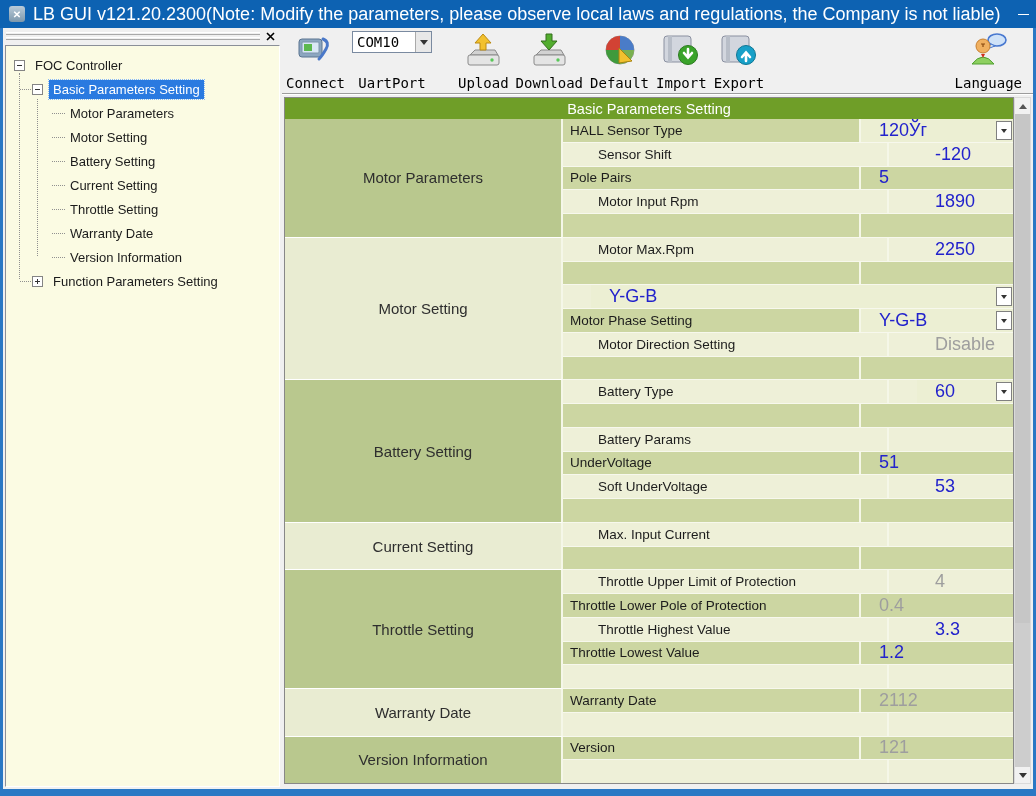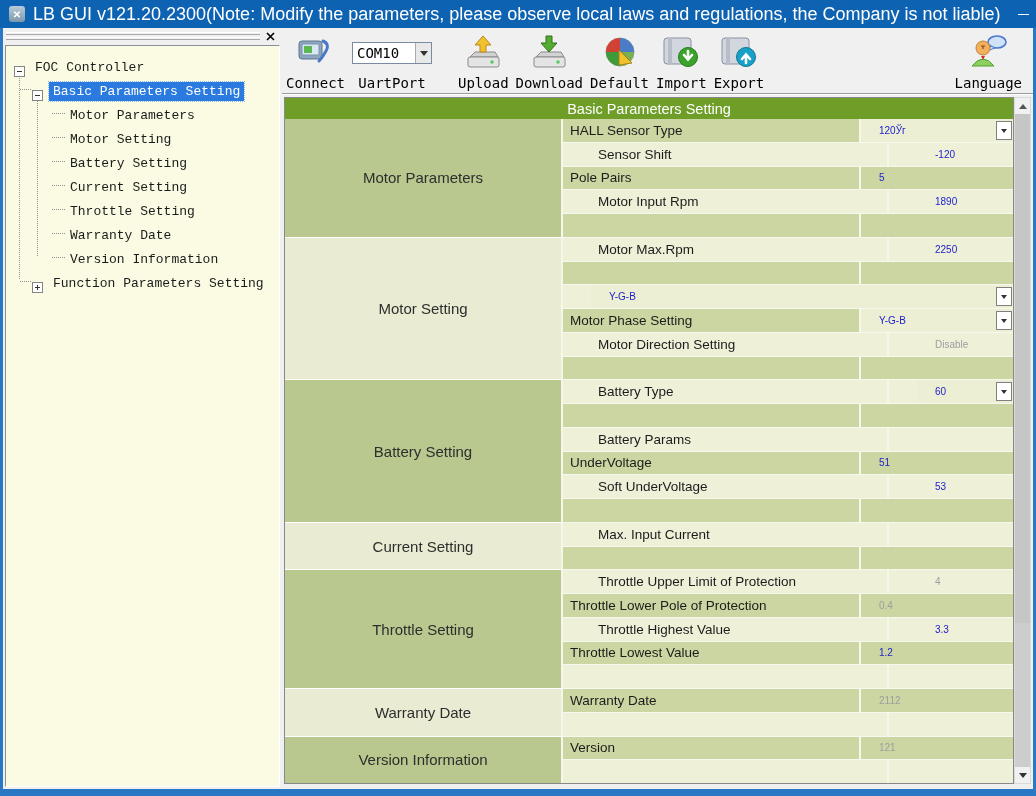--- a/index.html
+++ b/index.html
@@ -24,36 +24,36 @@
   
   .main{position:absolute;top:28px;left:3px;right:3px;bottom:7px;background:#f0f0f0;display:flex;}
   
   .left-panel{width:279px;display:flex;flex-direction:column;background:#f0f0f0;}
   .grip-bar{height:17px;position:relative;padding:4px 22px 0 3px;}
   .grip-line{height:3px;border-top:1px solid #fff;border-bottom:1px solid #a9a9a9;margin-bottom:2px;}
   .panel-close{position:absolute;right:5px;top:2px;width:13px;height:13px;display:flex;align-items:center;justify-content:center;}
   .panel-close svg{display:block;}
   .tree-box{flex:1;margin:0 2px 2px 2px;background:var(--tree-bg,#fbfbe3);
     border:1px solid;border-color:#8a8f98 #ffffff #ffffff #8a8f98;position:relative;padding-top:7px;overflow:hidden;}
-  .tree-row{height:24px;display:flex;align-items:flex-end;font-size:13px;color:#1b1b1b;position:relative;font-family:Liberation Mono, monospace;}
+  .tree-row{height:24px;display:flex;align-items:center;font-size:13px;color:#1b1b1b;position:relative;}
   .tree-row.lv0{padding-left:8px;} .tree-row.lv1{padding-left:26px;} .tree-row.lv2{padding-left:60px;}
   .expand-box{width:11px;height:11px;border:1px solid #848484;background:#fff;margin-right:6px;position:relative;flex:0 0 auto;}
   .expand-box::before{content:"";position:absolute;left:2px;right:2px;top:4px;height:1px;background:#333;}
   .expand-box.plus::after{content:"";position:absolute;top:2px;bottom:2px;left:4px;width:1px;background:#333;}
   .tree-label{padding:2px 4px;white-space:nowrap;}
   .tree-row.selected .tree-label{background:var(--sel,#2a7ae0);color:#fff;outline:1px dotted #88b8f8;}
   .tree-row.lv2::before{content:"";position:absolute;left:46px;width:13px;top:12px;border-top:1px dotted #909090;}
   .tree-row.lv1::before{content:"";position:absolute;left:14px;width:11px;top:12px;border-top:1px dotted #909090;}
   .vline{position:absolute;border-left:1px dotted #909090;}
   
   .right-panel{flex:1;display:flex;flex-direction:column;min-width:0;}
   .toolbar{height:66px;background:#f0f0f0;display:flex;align-items:flex-start;padding:3px 4px 0 4px;border-bottom:1px solid #9c9c9c;}
   .tb-item{display:flex;flex-direction:column;align-items:center;margin-right:7px;
     font-family:"DejaVu Sans Mono",monospace;font-size:14px;color:#000;cursor:default;}
-  .tb-icon-slot{height:44px;display:flex;align-items:center;justify-content:center;}
+  .tb-icon-slot{height:44px;display:flex;justify-content:center;}
   .tb-label{line-height:16px;white-space:nowrap;}
   .tb-combo{width:80px;height:22px;background:#fff;border:1px solid #7a8aa0;display:flex;align-items:center;}
   .tb-combo .combo-text{flex:1;padding-left:4px;font-family:"DejaVu Sans Mono",monospace;font-size:14px;}
   .tb-combo .combo-dd{width:16px;height:100%;background:#e8e8e8;border-left:1px solid #aaa;display:flex;align-items:center;justify-content:center;}
   .tri-down{width:0;height:0;border-left:4px solid transparent;border-right:4px solid transparent;border-top:5px solid #333;}
   .tri-up{width:0;height:0;border-left:4px solid transparent;border-right:4px solid transparent;border-bottom:5px solid #555;}
   .tb-spacer{flex:1;}
   
   .view{flex:1;border-top:1px solid #fff;background:#f0f0f0;display:flex;padding:2px 2px 0 2px;position:relative;}
   .grid{width:730px;height:687px;display:flex;flex-direction:column;border:1px solid #888;background:var(--row-light,#eef0d8);}
@@ -62,21 +62,21 @@
   .sections{flex:1;display:flex;flex-direction:column;overflow:hidden;}
   .sect{display:flex;}
   .sect-label{width:278px;display:flex;align-items:center;justify-content:center;font-size:15px;color:#2e2e2e;
     border-right:2px solid #f5f7e8;border-bottom:1px solid #fff;flex:0 0 auto;}
   .sect.olive .sect-label{background:var(--sect-olive,#b9c88e);}
   .sect.cream .sect-label{background:var(--sect-cream,#e9ecd2);}
   .rows{flex:1;display:flex;flex-direction:column;min-width:0;border-radius:29px;}
   .prow{display:flex;height:23.75px;border-bottom:1px solid rgba(255,255,255,.55);}
   .pname{width:298px;display:flex;align-items:center;padding-left:7px;font-size:13.5px;color:#1c1c1c;
     border-right:2px solid #f5f7e8;flex:0 0 auto;white-space:nowrap;}
-  .pvalue{flex:1;position:relative;display:flex;align-items:center;padding-left:18px;font-size:10px;min-width:0;}
+  .pvalue{flex:1;position:relative;display:flex;align-items:center;padding-left:18px;font-size:18px;min-width:0;}
   .prow.dark .pname,.prow.dark .pvalue{background:var(--row-dark,#ccd6a2);}
   .prow.light .pname,.prow.light .pvalue{background:var(--row-light,#eef0d8);margin-left:28px;}
   .pvalue.field{background:var(--field-bg,#ecefd3) !important;}
   .v-blue{color:var(--value-blue,#2222cc);}
   .v-gray{color:var(--value-gray,#9e9e9e);}
   .combo-btn{position:absolute;right:1px;top:2px;width:16px;height:19px;background:#fff;border:1px solid #808080;
     display:flex;align-items:center;justify-content:center;}
   .combo-btn .tri-down{border-top-width:4px;border-left-width:3.5px;border-right-width:3.5px;}
   
   .vscroll{width:17px;height:687px;margin-left:auto;background:#cdcdcd;border:1px solid #dadada;display:flex;flex-direction:column;}

